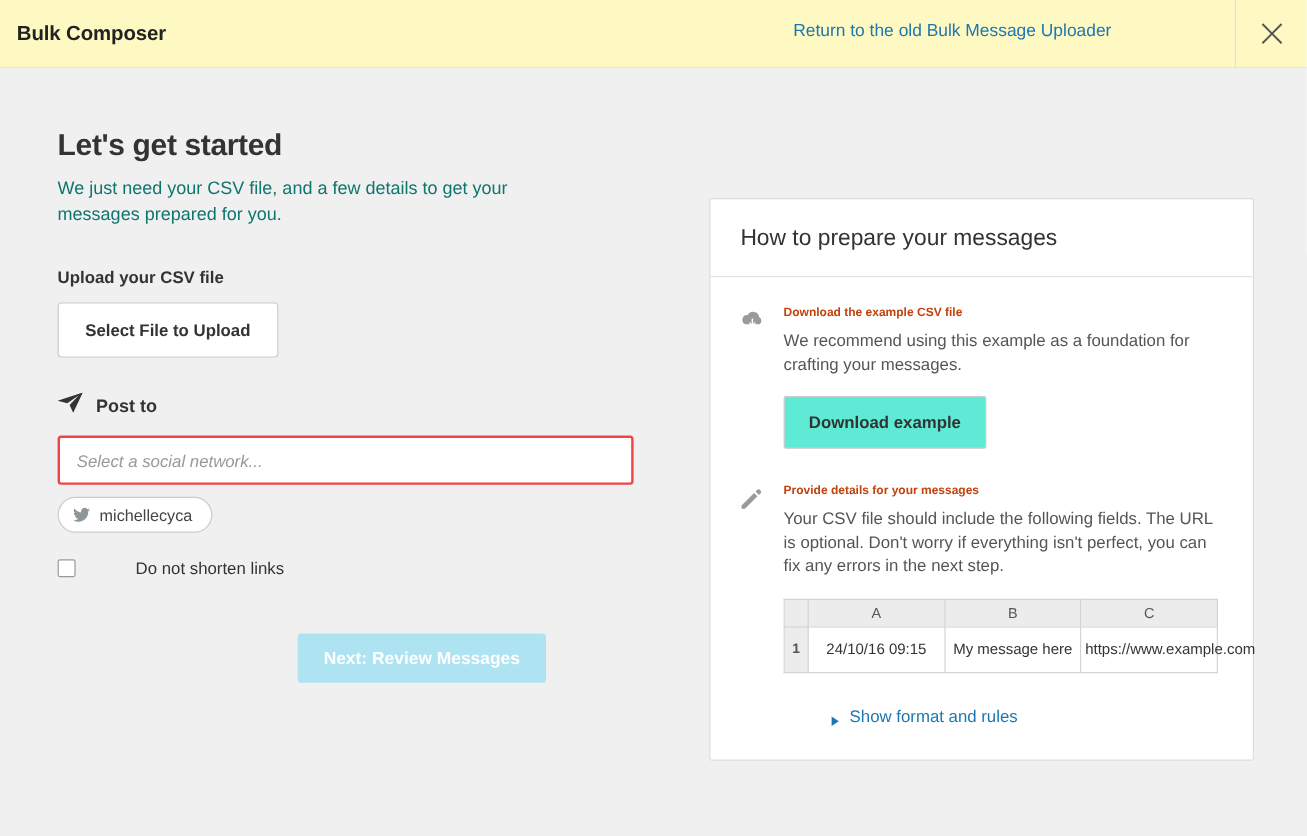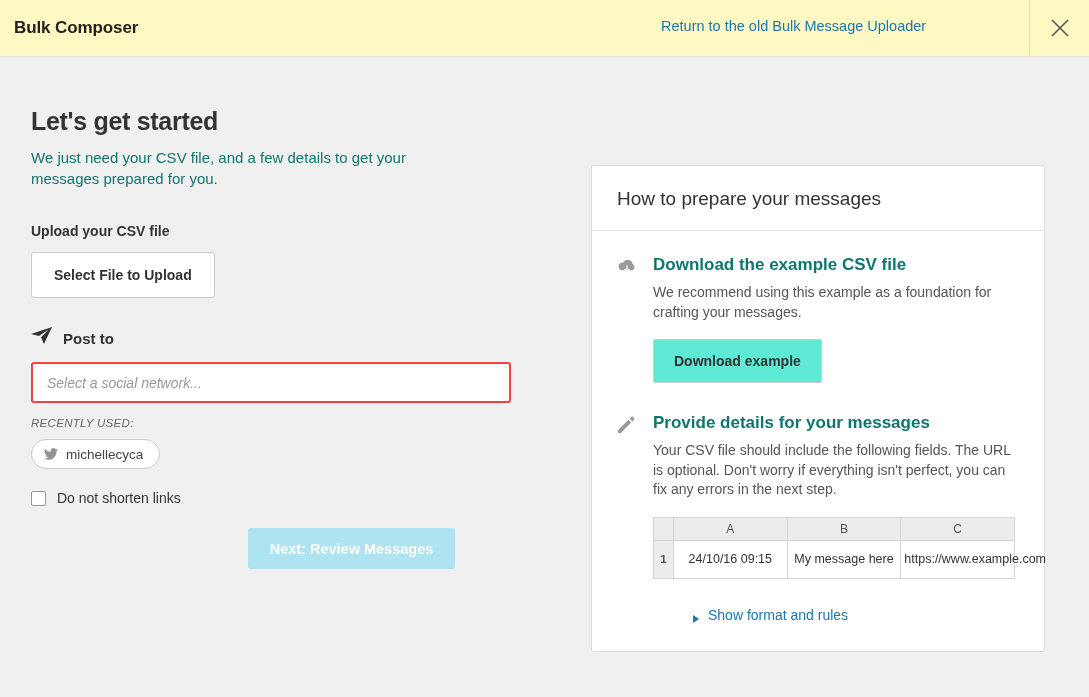--- a/index.html
+++ b/index.html
@@ -54,21 +54,21 @@
   
   .body {
     height: 640px;
     background: #f0f0f0;
     position: relative;
   }
 
   
   .left {
     position: absolute;
-    left: 31px;
+    left: 48px;
     top: 50px;
     width: 500px;
   }
   .h1 {
     font-size: 25px;
     font-weight: bold;
     color: #333;
     letter-spacing: -0.3px;
   }
   .subtitle {
@@ -153,21 +153,21 @@
     gap: 11px;
     cursor: pointer;
   }
   .checkbox {
     width: 15px;
     height: 15px;
     border: 1px solid #999;
     background: #fff;
     border-radius: 2px;
   }
-  .checkbox-label { font-size: 14px; color: #333; }
+  .checkbox-label { font-size: 14px; color: #333; margin-left: 39px; }
 
   .btn-primary {
     position: absolute;
     left: 248px;
     top: 471px;
     width: 207px;
     height: 41px;
     background: #aee3f2;
     border: none;
     border-radius: 3px;
@@ -202,23 +202,23 @@
   }
   .step + .step { margin-top: 30px; }
   .step-icon {
     width: 20px;
     flex: 0 0 20px;
     padding-top: 3px;
     color: #9a9a9a;
   }
   .step-icon svg { display: block; }
   .step-title {
-    font-size: 17px;
-    font-weight: bold;
-    color: #0f766e;
+    font-size: 10px;
+    font-weight: bold;
+    color: #c2410c;
   }
   .step-text {
     margin-top: 8px;
     font-size: 14px;
     line-height: 19.5px;
     color: #555;
   }
   .btn-download {
     margin-top: 17px;
     display: inline-block;
@@ -306,21 +306,20 @@
           <path d="M0 7 L21 0 L13 17 L10 10.5 L17.5 2.5 L8 9 Z" fill="#333"></path>
         </svg>
       </span>
       <span class="post-to-label">Post to</span>
     </div>
 
     <div class="select-box">
       <span>Select a social network...</span>
     </div>
 
-    <div class="recently-used">RECENTLY USED:</div>
 
     <div class="chip">
       <span>
         <svg width="14" height="12" viewBox="0 0 16 13">
           <path d="M16 1.6a6.5 6.5 0 0 1-1.9.5A3.3 3.3 0 0 0 15.5.3a6.6 6.6 0 0 1-2.1.8A3.3 3.3 0 0 0 7.7 4.2 9.3 9.3 0 0 1 1.1.6a3.3 3.3 0 0 0 1 4.4A3.3 3.3 0 0 1 .6 4.6v.04a3.3 3.3 0 0 0 2.6 3.2 3.3 3.3 0 0 1-1.5.06 3.3 3.3 0 0 0 3.1 2.3A6.6 6.6 0 0 1 0 11.6a9.3 9.3 0 0 0 5 1.5c6 0 9.3-5 9.3-9.3v-.4A6.6 6.6 0 0 0 16 1.6z" fill="#8f9699"></path>
         </svg>
       </span>
       <span>michellecyca</span>
     </div>
 

